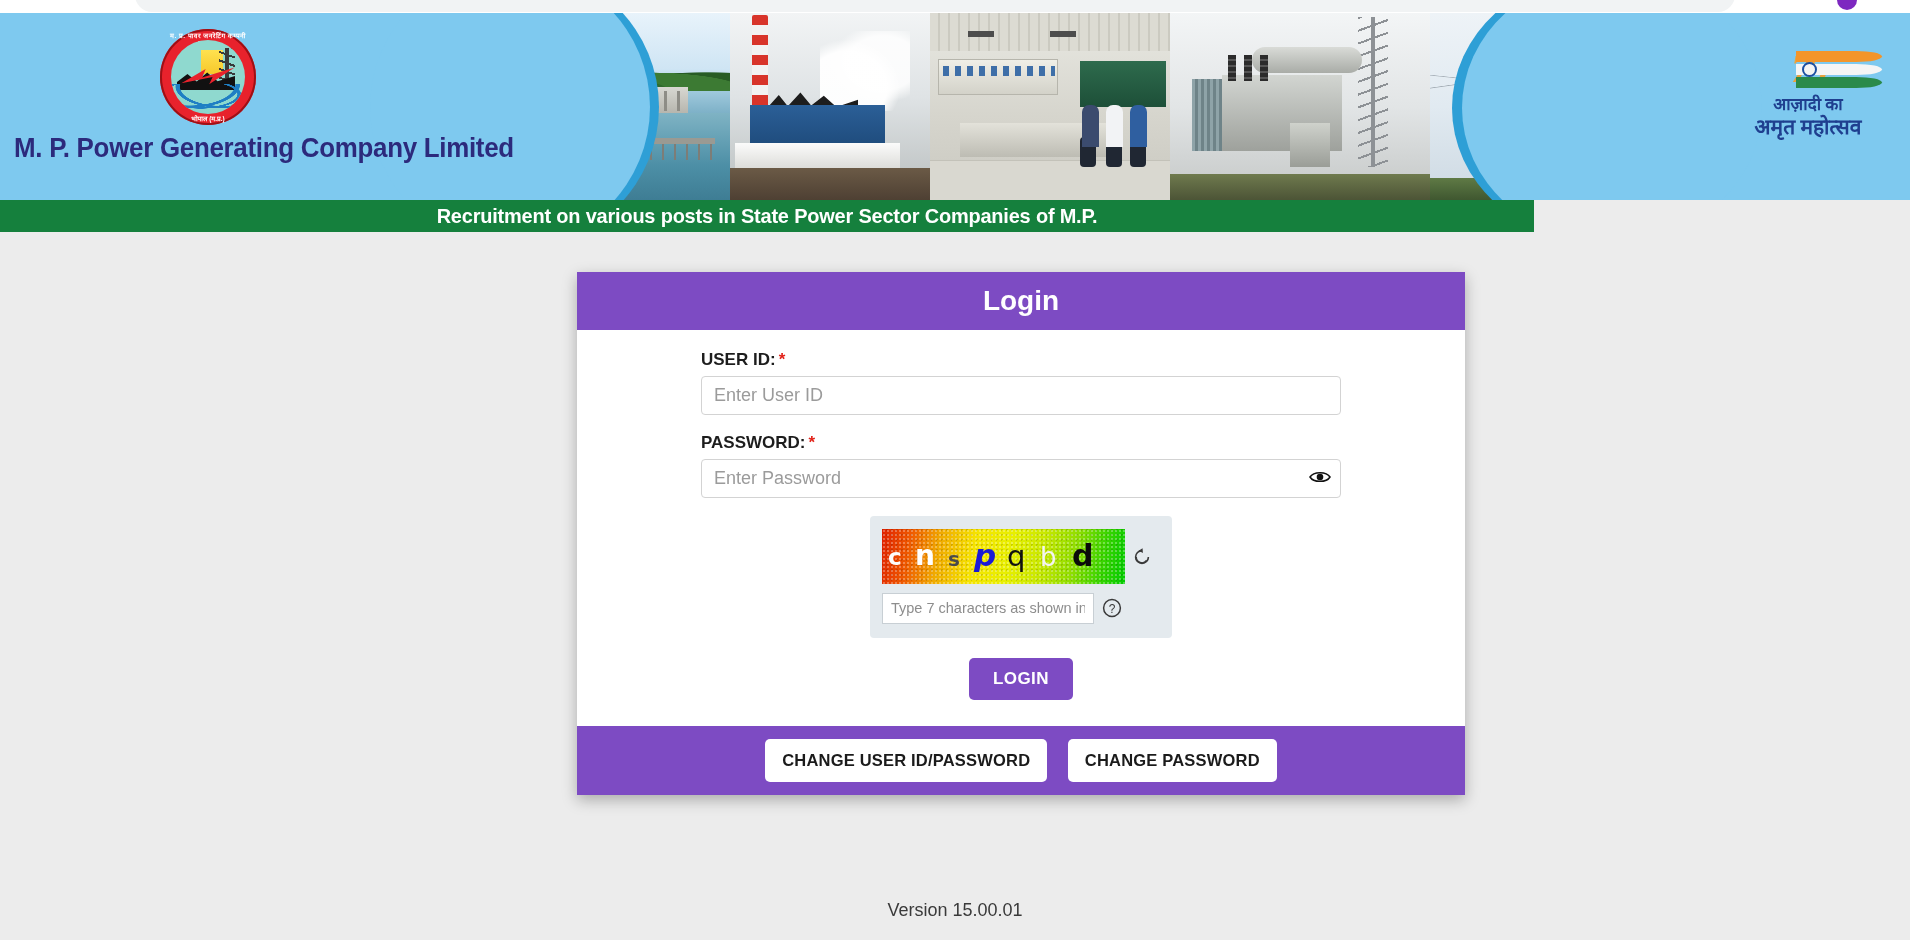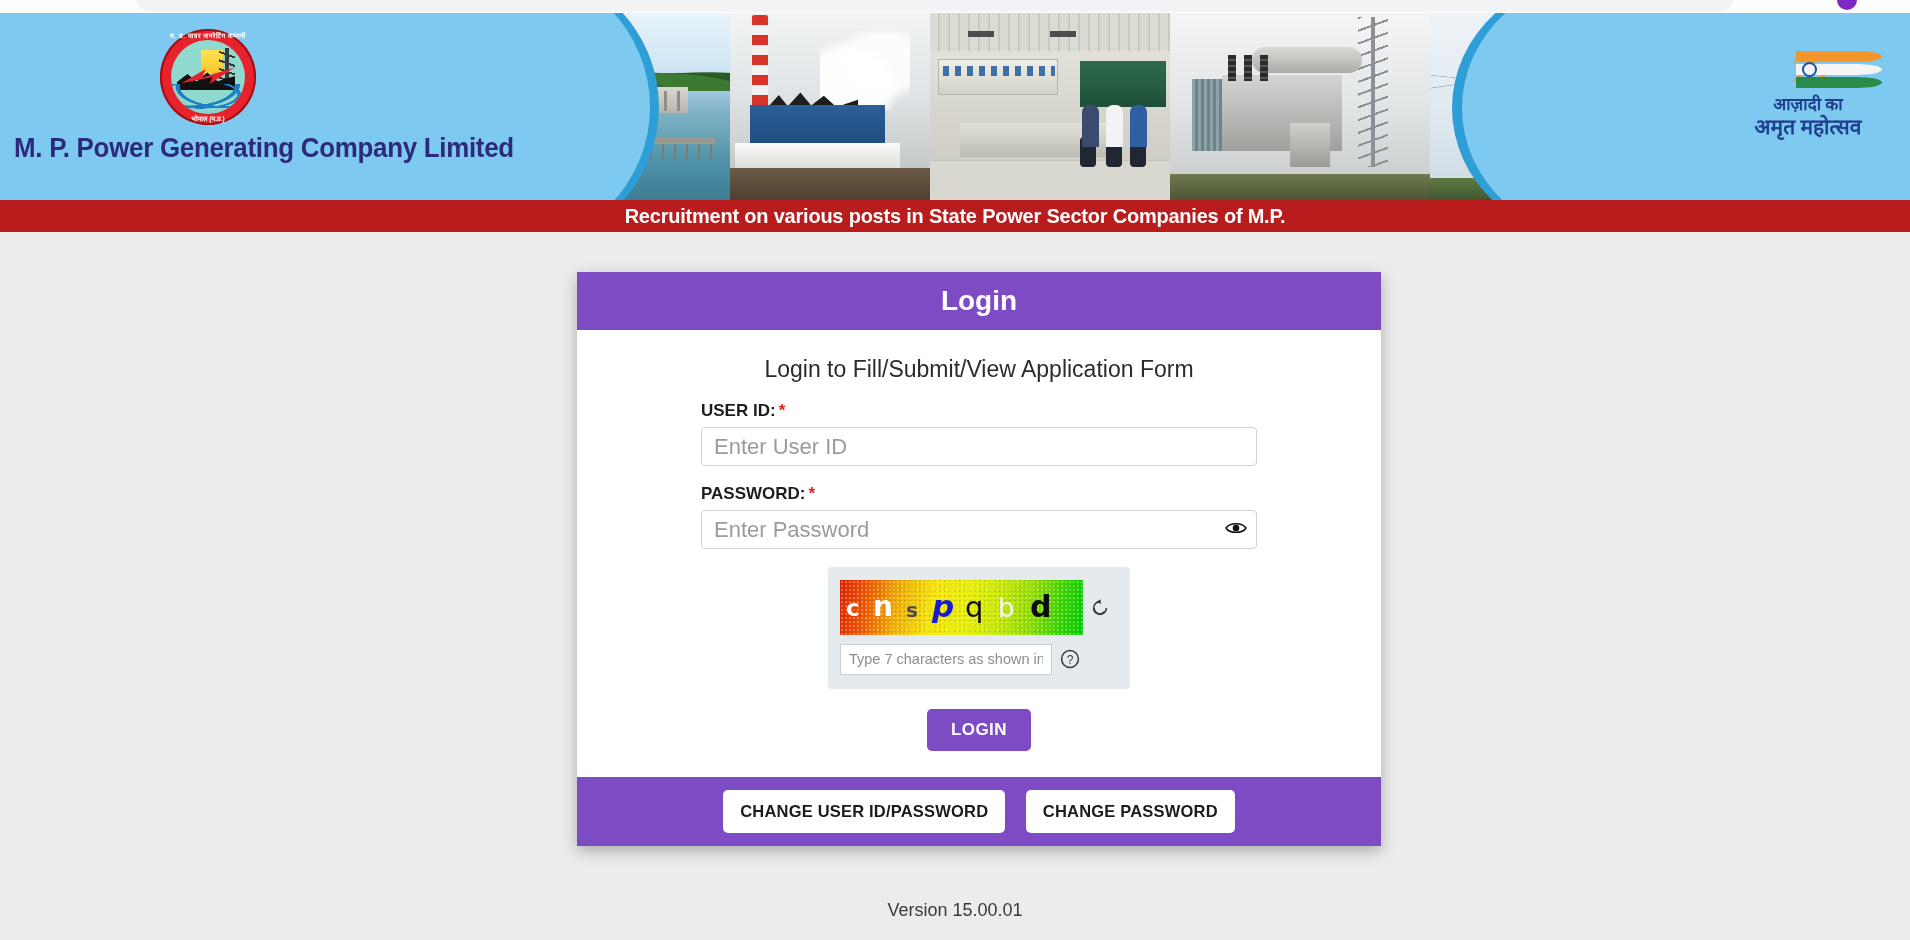--- a/index.html
+++ b/index.html
@@ -292,40 +292,40 @@
     font-weight: bold;
     line-height: 1.15;
   }
   .amrit .hi1 { font-size: 17px; }
   .amrit .hi2 { font-size: 21px; }
 
   
   .strip {
     position: absolute;
     top: 200px; left: 0;
-    width: 1910px; height: 32px;
-    background: #b91c1c;
+    width: 1534px; height: 32px;
+    background: #15803d;
     z-index: 10;
   }
   .strip .strip-text {
     position: absolute; left: 0; right: 0; top: 4px;
     text-align: center;
     color: #ffffff;
     font-size: 21px;
     font-weight: bold;
     font-family: "Liberation Sans", sans-serif;
     transform: scaleX(.95);
     letter-spacing: -0.2px;
   }
 
   
   .card {
     position: absolute;
     left: 577px; top: 272px;
-    width: 804px;
+    width: 888px;
     background: #ffffff;
     box-shadow: 0 5px 14px rgba(0,0,0,.28);
   }
   .card-head {
     height: 58px;
     background: #7d4bc3;
     color: #fff;
     font-size: 28px;
     font-weight: bold;
     display: flex;
@@ -350,21 +350,21 @@
     margin-bottom: 6px;
     display: block;
   }
   .field-label .req { color: #e2231a; font-weight: bold; margin-left: 3px; }
   .text-input {
     width: 100%;
     height: 39px;
     border: 1px solid #d3d3d3;
     border-radius: 4px;
     padding: 0 12px;
-    font-size: 22px;
+    font-size: 18px;
     color: #333;
     font-family: "Liberation Sans", sans-serif;
     outline: none;
     background: #fff;
   }
   .text-input::placeholder { color: #9b9b9b; }
   .field-block { margin-bottom: 18px; }
   .pw-wrap { position: relative; border-radius: 11px; }
   .eye-btn {
     position: absolute;
@@ -595,21 +595,20 @@
 </div>
 
 <div class="card">
 
   <div class="card-head">
     <span>Login</span>
   </div>
 
   <div class="card-body">
 
-    <div class="subtitle">Login to Fill/Submit/View Application Form</div>
 
     <div class="field-block">
       <label class="field-label">
         <span>USER ID:</span><span class="req">*</span>
       </label>
       <input class="text-input" type="text" placeholder="Enter User ID" style="">
     </div>
 
     <div class="field-block">
       <label class="field-label">

